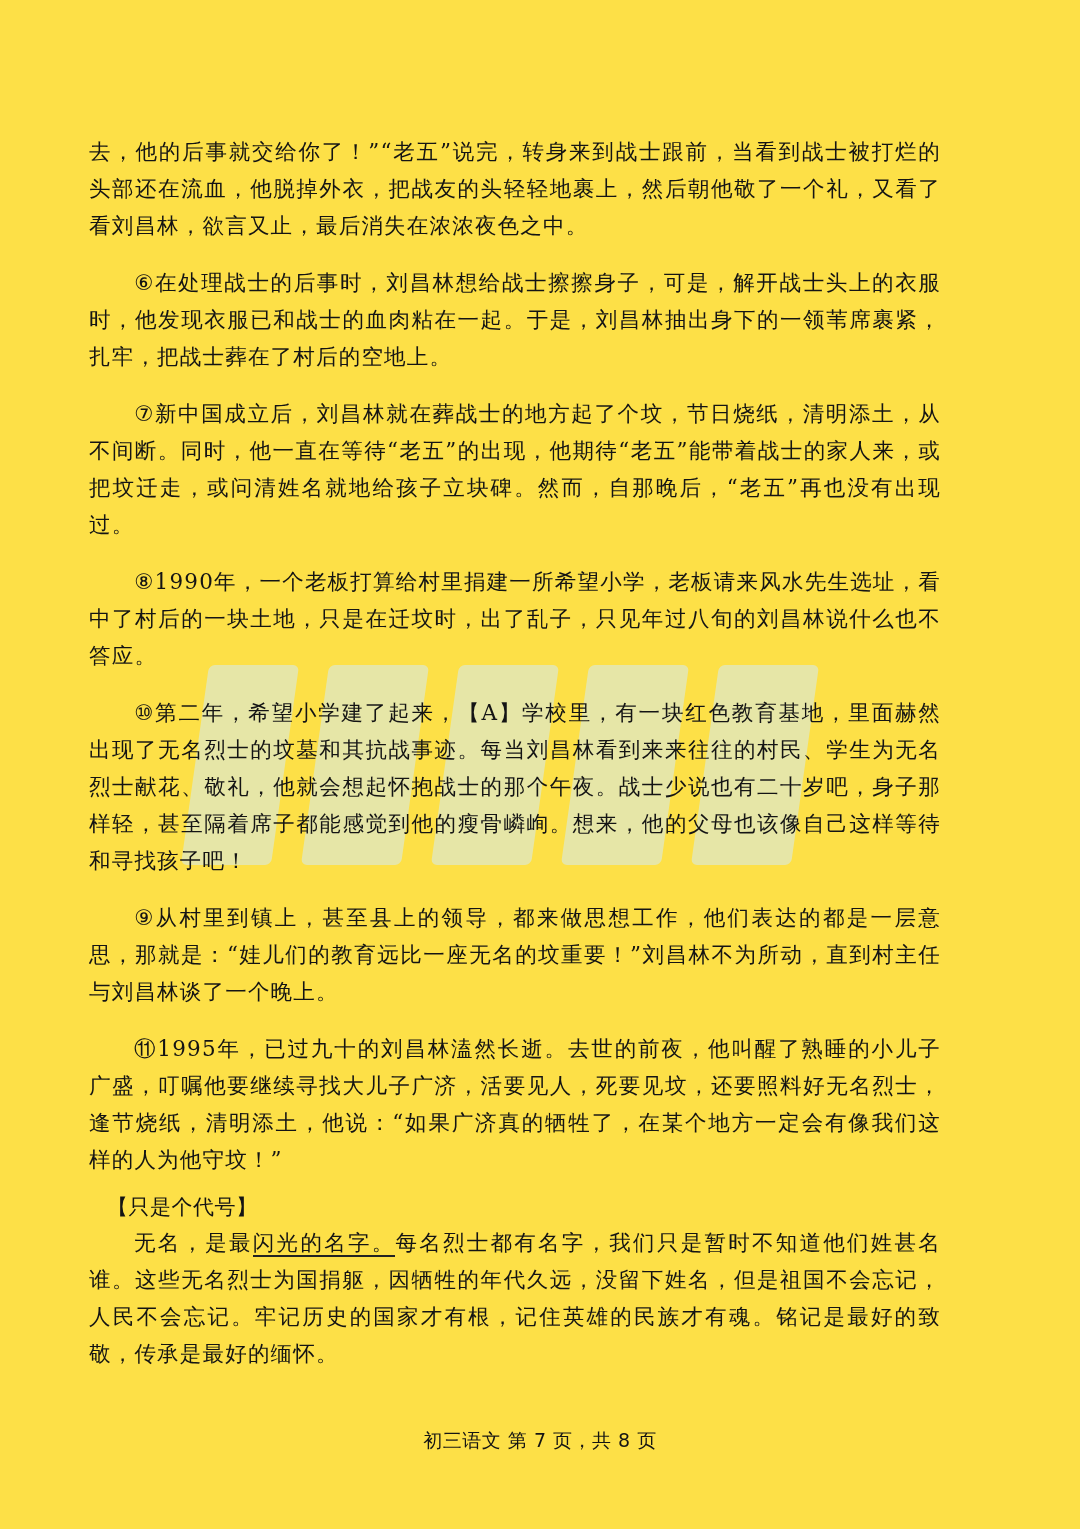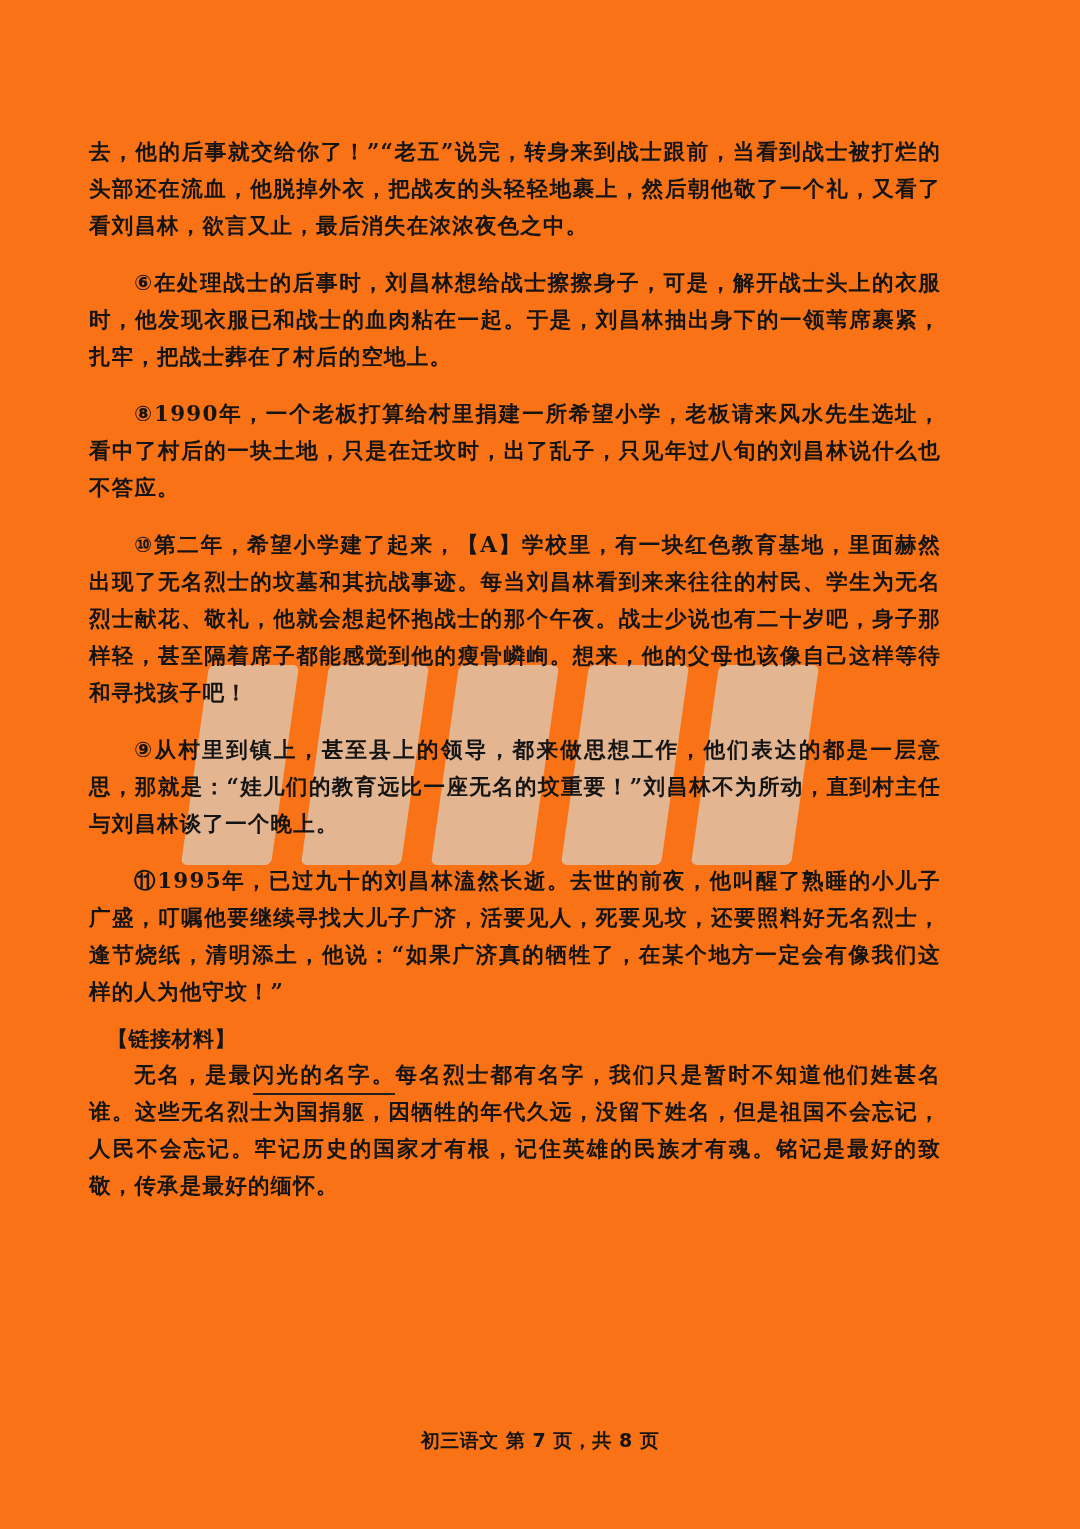--- a/index.html
+++ b/index.html
@@ -13,22 +13,21 @@
       position: relative;
       overflow: hidden;
       font-family: "DejaVu Serif", "Liberation Serif", serif;
       color: #141414;
     }
     .page {
       position: absolute;
       left: 0; top: 0;
       width: 1080px;
       height: 1529px;
-      background: #f97316;
-      font-weight: bold;
+      background: #fde047;
     }
     .watermark {
       position: absolute;
       left: 195px;
       top: 665px;
       width: 620px;
       height: 220px;
       z-index: 0;
       pointer-events: none;
       opacity: 0.55;
@@ -77,21 +76,21 @@
     .section-heading {
       font-family: "DejaVu Sans", sans-serif;
       font-size: 21px;
       line-height: 34px;
       margin-top: 12px;
       padding-left: 18px;
       letter-spacing: 0.5px;
     }
     .underline-hand {
       border-bottom: 2px solid #222;
-      padding-bottom: 6px;
+      padding-bottom: 0px;
     }
     .footer {
       position: absolute;
       left: 0;
       top: 1428px;
       width: 1080px;
       text-align: center;
       font-family: "DejaVu Sans", sans-serif;
       font-size: 19px;
       letter-spacing: 0.5px;
@@ -114,41 +113,44 @@
   <div class="content">
 
     <p class="para">
       <span>去，他的后事就交给你了！”“老五”说完，转身来到战士跟前，当看到战士被打烂的头部还在流血，他脱掉外衣，把战友的头轻轻地裹上，然后朝他敬了一个礼，又看了看刘昌林，欲言又止，最后消失在浓浓夜色之中。</span>
     </p>
 
     <p class="para indent">
       <span class="num">⑥</span><span>在处理战士的后事时，刘昌林想给战士擦擦身子，可是，解开战士头上的衣服时，他发现衣服已和战士的血肉粘在一起。于是，刘昌林抽出身下的一领苇席裹紧，扎牢，把战士葬在了村后的空地上。</span>
     </p>
 
+    <p class="para indent">
+      <span class="num">⑦</span><span>新中国成立后，刘昌林就在葬战士的地方起了个坟，节日烧纸，清明添土，从不间断。同时，他一直在等待“老五”的出现，他期待“老五”能带着战士的家人来，或把坟迁走，或问清姓名就地给孩子立块碑。然而，自那晚后，“老五”再也没有出现过。</span>
+    </p>
 
     <p class="para indent">
       <span class="num">⑧</span><span>1990年，一个老板打算给村里捐建一所希望小学，老板请来风水先生选址，看中了村后的一块土地，只是在迁坟时，出了乱子，只见年过八旬的刘昌林说什么也不答应。</span>
     </p>
 
     <p class="para indent">
       <span class="num">⑩</span><span>第二年，希望小学建了起来，【A】学校里，有一块红色教育基地，里面赫然出现了无名烈士的坟墓和其抗战事迹。每当刘昌林看到来来往往的村民、学生为无名烈士献花、敬礼，他就会想起怀抱战士的那个午夜。战士少说也有二十岁吧，身子那样轻，甚至隔着席子都能感觉到他的瘦骨嶙峋。想来，他的父母也该像自己这样等待和寻找孩子吧！</span>
     </p>
 
     <p class="para indent">
       <span class="num">⑨</span><span>从村里到镇上，甚至县上的领导，都来做思想工作，他们表达的都是一层意思，那就是：“娃儿们的教育远比一座无名的坟重要！”刘昌林不为所动，直到村主任与刘昌林谈了一个晚上。</span>
     </p>
 
     <p class="para indent">
       <span class="num">⑪</span><span>1995年，已过九十的刘昌林溘然长逝。去世的前夜，他叫醒了熟睡的小儿子广盛，叮嘱他要继续寻找大儿子广济，活要见人，死要见坟，还要照料好无名烈士，逢节烧纸，清明添土，他说：“如果广济真的牺牲了，在某个地方一定会有像我们这样的人为他守坟！”</span>
     </p>
 
 
 
 
-    <div class="section-heading">【链接材料】</div>
+    <div class="section-heading">【只是个代号】</div>
 
     <p class="para indent">
       <span>无名，是最</span><span class="underline-hand">闪光的名字。</span><span>每名烈士都有名字，我们只是暂时不知道他们姓甚名谁。这些无名烈士为国捐躯，因牺牲的年代久远，没留下姓名，但是祖国不会忘记，人民不会忘记。牢记历史的国家才有根，记住英雄的民族才有魂。铭记是最好的致敬，传承是最好的缅怀。</span>
     </p>
 
   </div>
 
   <div class="footer">初三语文 第 7 页，共 8 页</div>
 
 </div>

